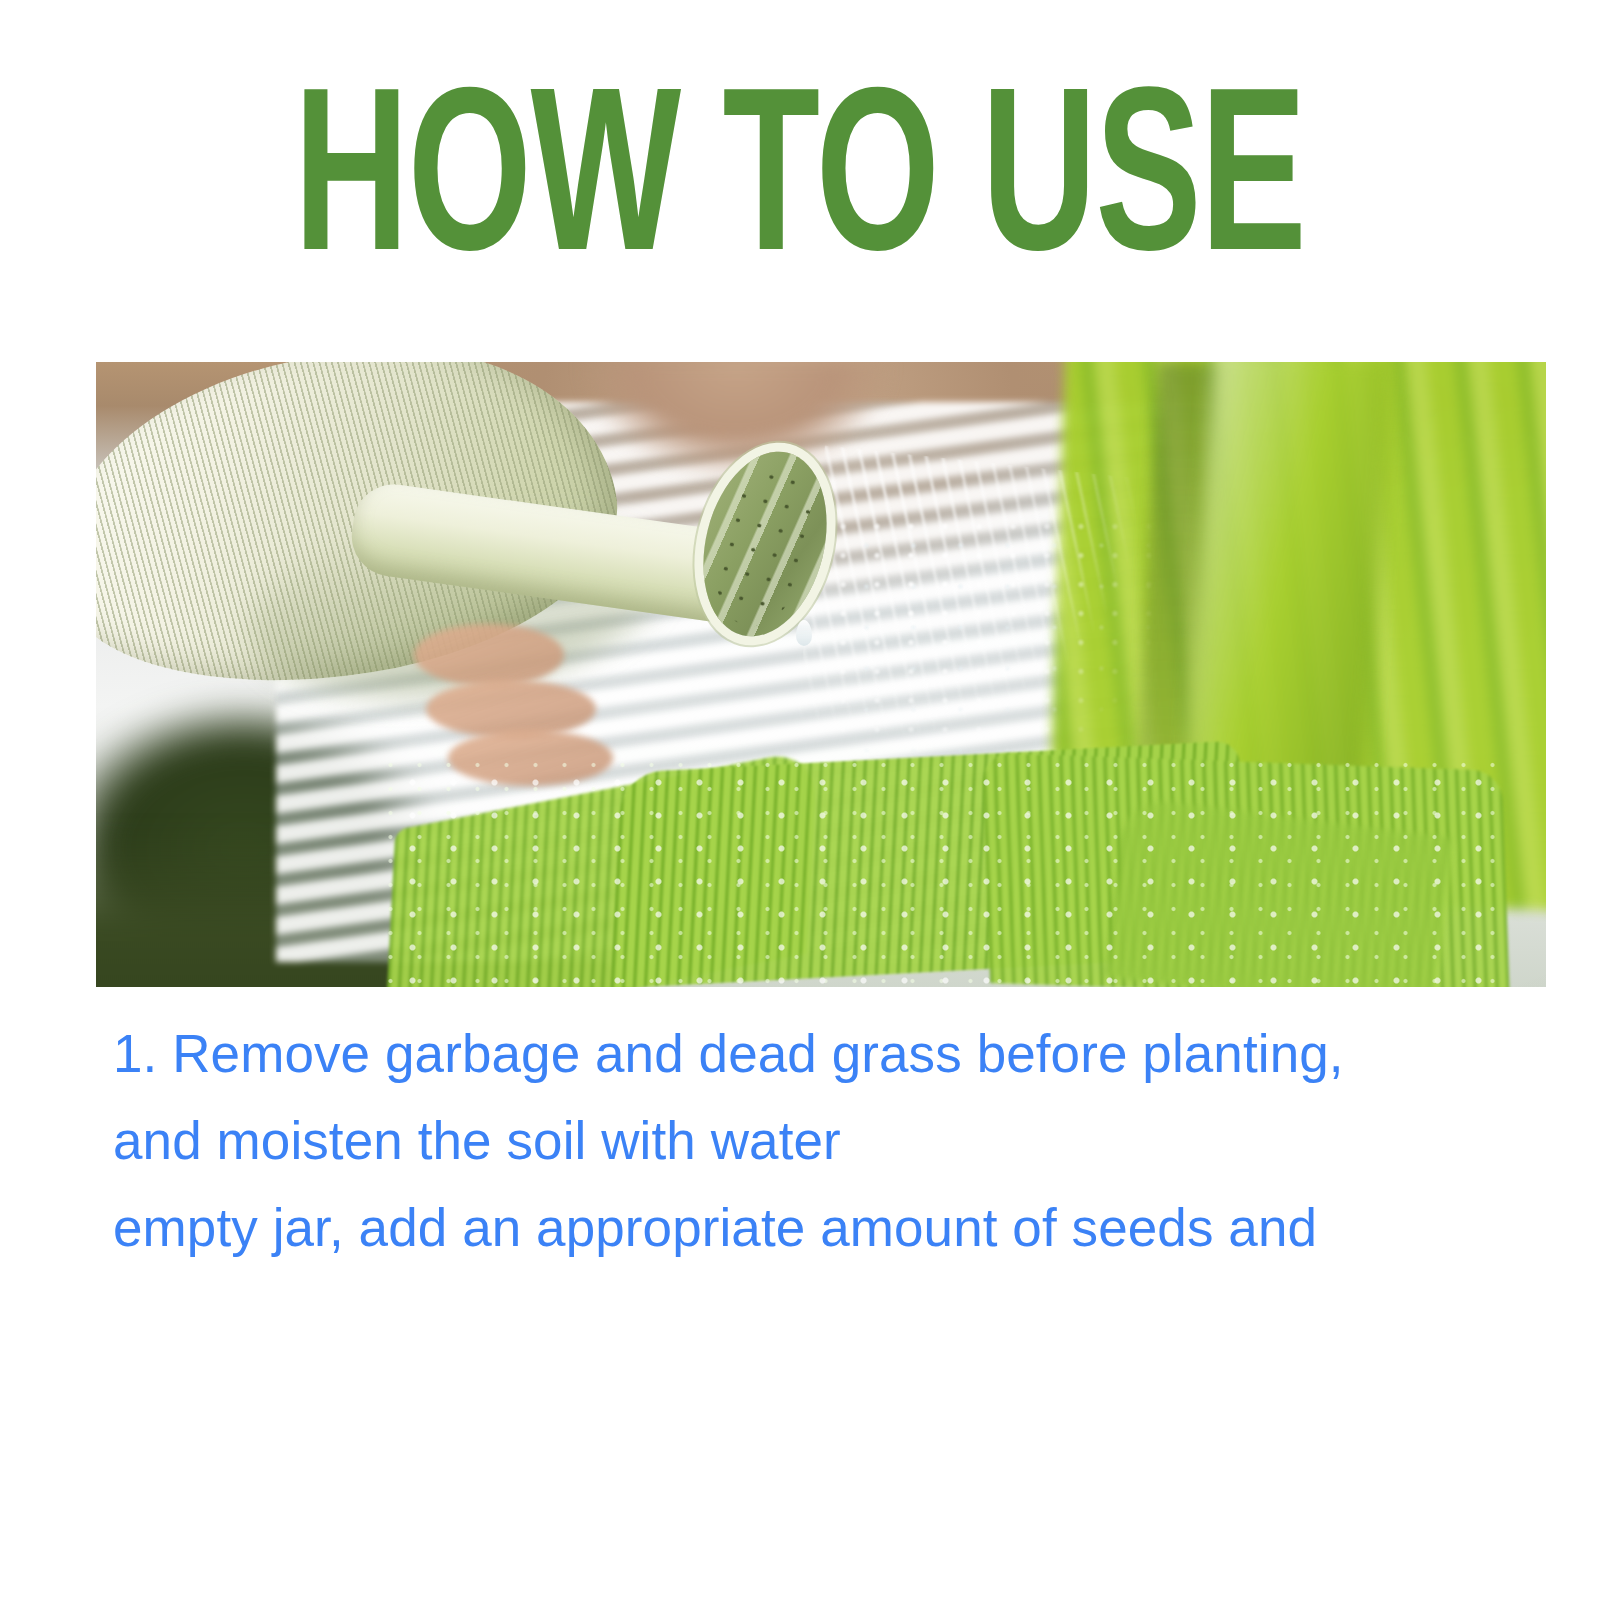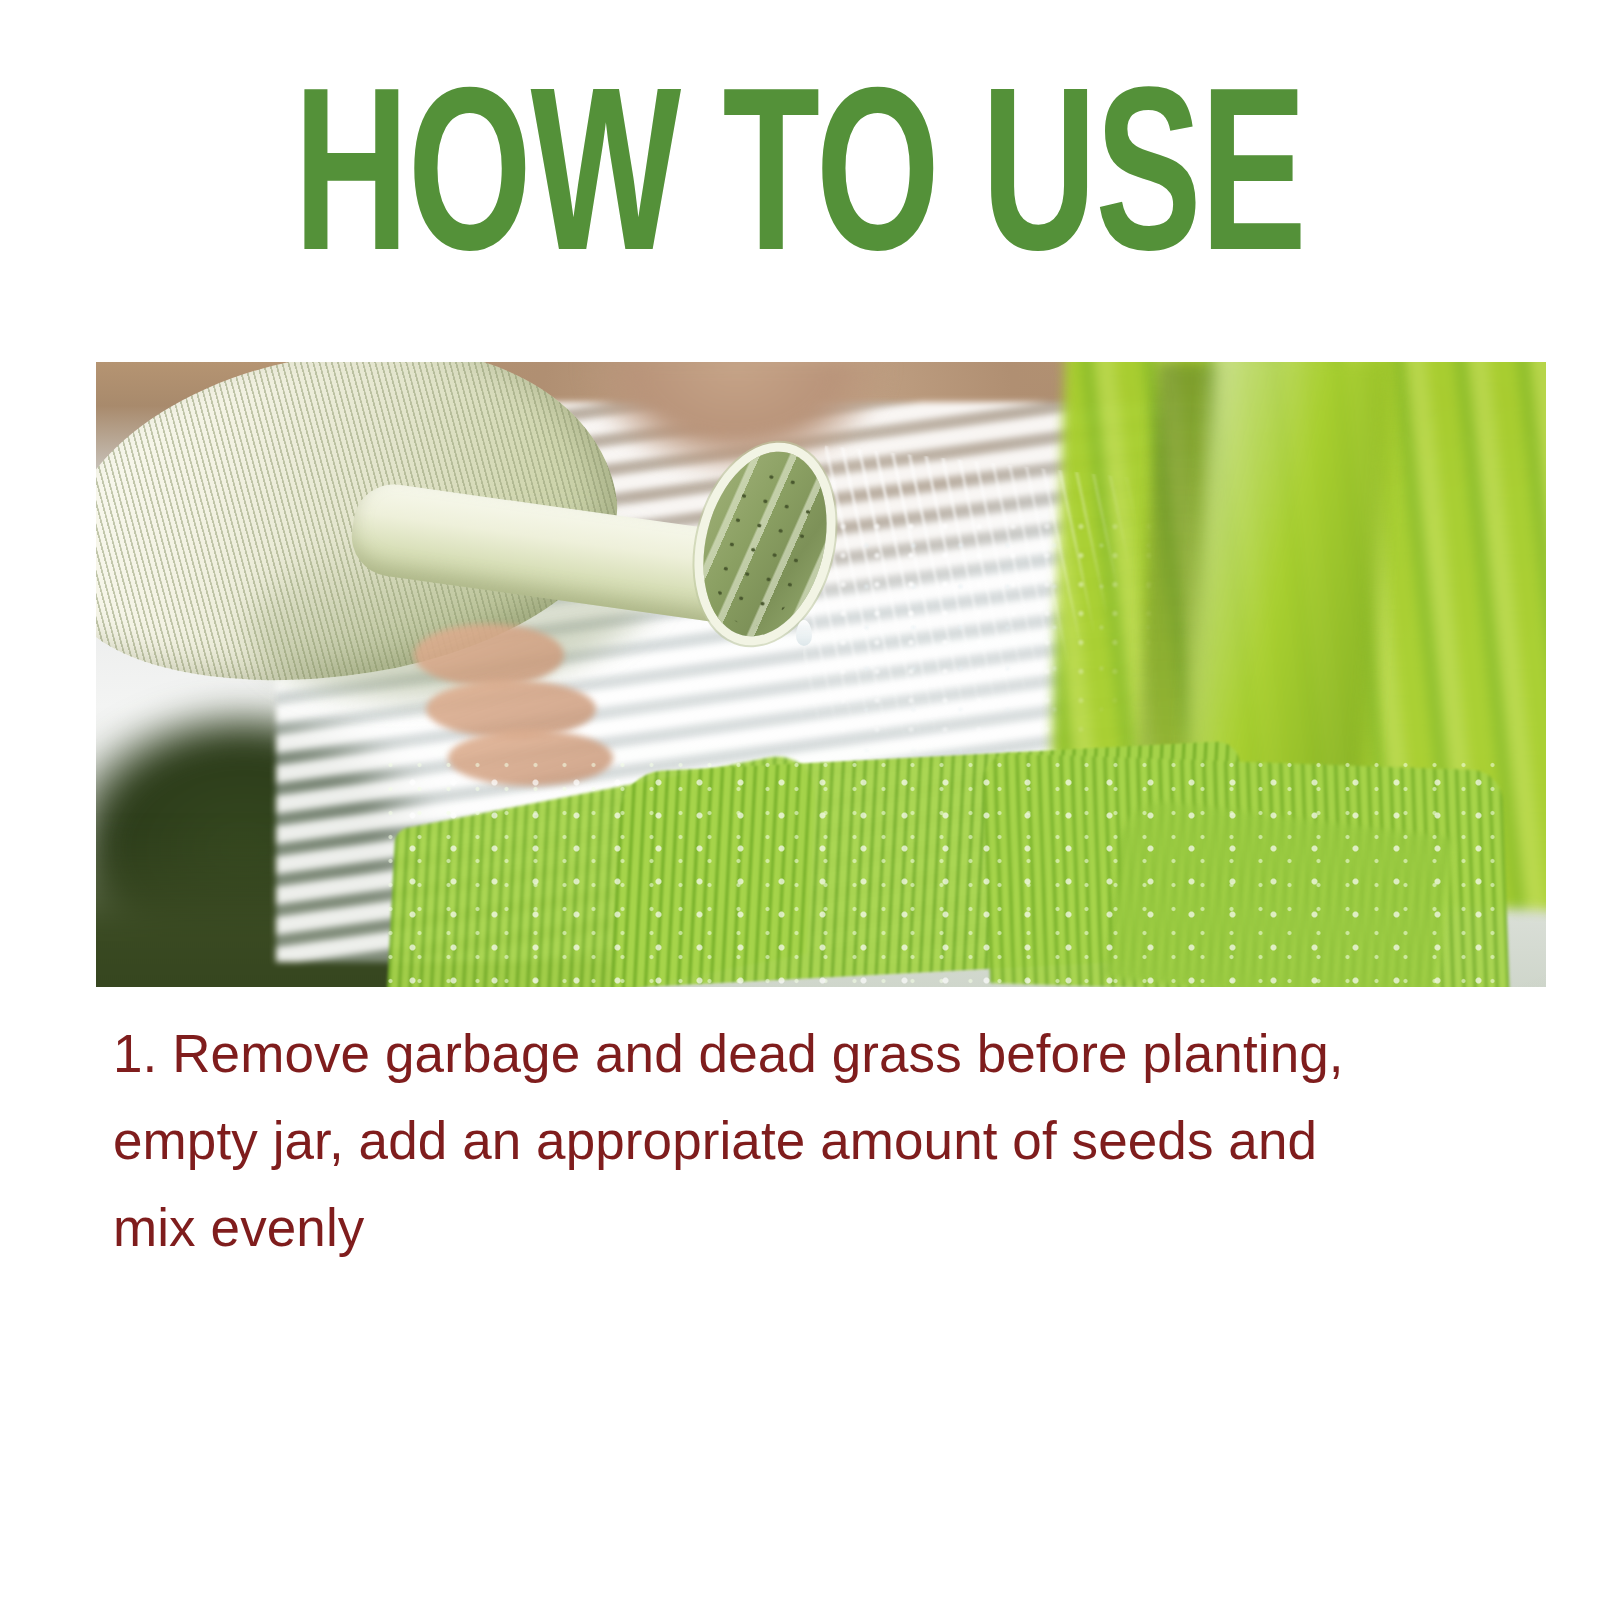--- a/index.html
+++ b/index.html
@@ -337,21 +337,21 @@
   }
 
   
   .steps {
     position: absolute;
     left: 113px;
     top: 1010px;
     width: 1430px;
   }
   .step-line {
-    color: #7f1d1d;
+    color: #3b82f6;
     font-family: "Liberation Sans", sans-serif;
     font-size: 53px;
     line-height: 87px;
     letter-spacing: 0.1px;
     white-space: nowrap;
     font-weight: 400;
   }
 </style>
 </head>
 <body>
@@ -399,17 +399,17 @@
       <div class="leaf leaf-c"></div>
       <div class="leaf leaf-d"></div>
       <div class="droplets"></div>
 
       <div class="photo-vignette"></div>
     </div>
   </div>
 
   <div class="steps">
     <div class="step-line">1. Remove garbage and dead grass before planting,</div>
+    <div class="step-line">and moisten the soil with water</div>
     <div class="step-line">empty jar, add an appropriate amount of seeds and</div>
-    <div class="step-line">mix evenly</div>
   </div>
 
 </div>
 
 </body></html>

